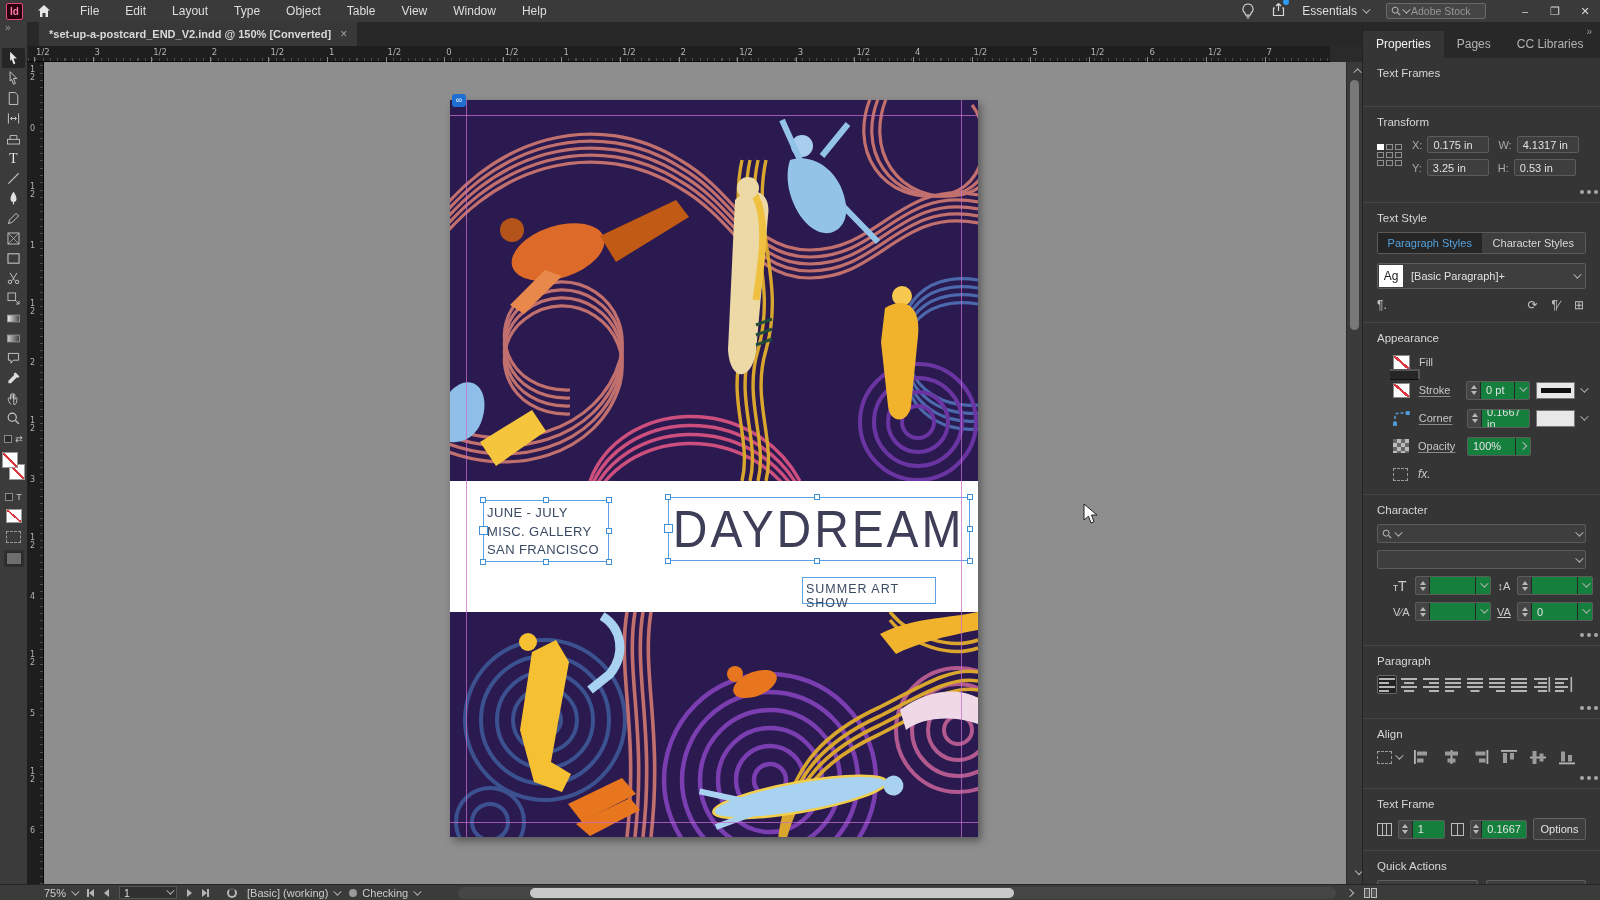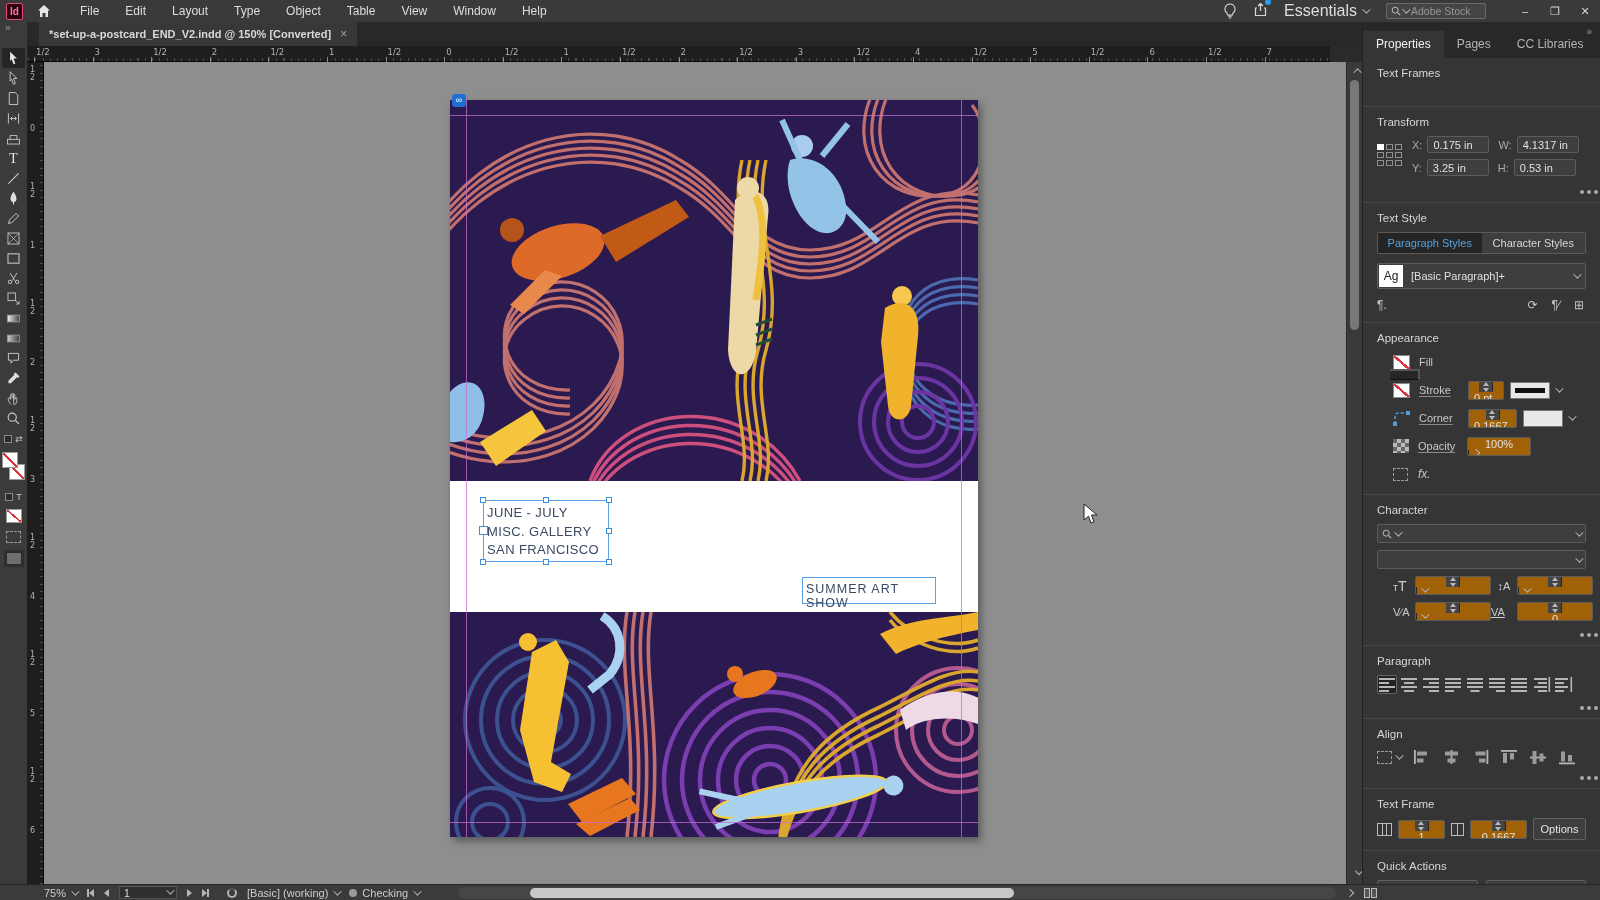--- a/index.html
+++ b/index.html
@@ -11,21 +11,21 @@
   .topbar { position:absolute; left:0; top:0; width:1600px; height:22px; background:#3a3a3a;
     display:flex; align-items:center; z-index:30; }
   .id-logo { width:17px; height:17px; margin-left:6px; background:#2a000f; border:1px solid #e8477d;
     color:#ff7ba6; font-size:10px; font-weight:bold; display:flex; align-items:center; justify-content:center; border-radius:2px;}
   .home-ic { margin-left:14px; }
   .menus { display:flex; margin-left:16px; }
   .menus span { color:#dedede; font-size:12px; padding:0 13px; line-height:22px; cursor:default; }
   .tb-right { margin-left:auto; display:flex; align-items:center; }
   .tb-icon { position:relative; margin-right:16px; }
   .share-dot { position:absolute; right:-3px; top:-3px; width:6px; height:6px; border-radius:50%; background:#2d9bf0; }
-  .workspace { color:#dedede; font-size:16px; display:flex; align-items:center; margin-right:18px;text-align:right; }
+  .workspace { color:#dedede; font-size:12px; display:flex; align-items:center; margin-right:18px;text-align:right; }
   .stock { width:100px; height:16px; background:#454545; border:1px solid #6a6a6a; border-radius:2px;
     display:flex; align-items:center; padding:0 4px; margin-right:24px; }
   .stock span { color:#969696; font-size:10.5px; margin-left:3px; }
   .winbtn { color:#d8d8d8; width:30px; text-align:center; font-size:11px; line-height:22px; }
 
   
   .chev { display:inline-block; width:6px; height:6px; border-right:1.4px solid #b5b5b5; border-bottom:1.4px solid #b5b5b5;
     transform:rotate(45deg) translateY(-2px); margin-left:5px; }
   .chev.up { transform:rotate(-135deg) translateY(-2px); }
   .dots { display:inline-block; width:4px; height:4px; border-radius:50%; background:#a8a8a8;
@@ -130,21 +130,21 @@
   .ag { width:24px; height:22px; background:#fff; color:#222; font-size:12px; display:flex; align-items:center; justify-content:center; margin:1px; }
   .style-dd .nm { font-size:11px; color:#e0e0e0; margin-left:7px; flex:1; }
   .pstyle-icons { display:flex; align-items:center; margin-top:9px; color:#c2c2c2; font-size:12px; }
   .pstyle-icons .sp { flex:1; }
   .pstyle-icons span { margin-right:14px; }
 
   .ap-row { display:flex; align-items:center; margin-bottom:8px; height:20px;padding-left:16px; }
   .swatch-none { width:17px; height:15px; background:#fff; border:1px solid #8a8a8a;
     background-image:linear-gradient(to top right, transparent 44%, #d9363e 44%, #d9363e 56%, transparent 56%); }
   .ap-lab { font-size:11px; color:#c8c8c8; margin-left:9px; width:49px; }
-  .grp { display:flex; align-items:center; border:1px solid #5c5c5c; background:#a16207; border-radius:2px; height:19px; overflow:hidden;flex-direction:column; }
+  .grp { display:flex; align-items:center; border:1px solid #5c5c5c; background:#15803d; border-radius:2px; height:19px; overflow:hidden; }
   .grp .val { font-size:11px; color:#e2e2e2; padding:0 5px; }
   .grp .dd { width:15px; border-left:1px solid #262626; align-self:stretch; display:flex; align-items:center; justify-content:center; }
   .prev { width:40px; height:17px; background:#e8e8e8; border:1px solid #777; margin-left:6px; display:flex; align-items:center; justify-content:center; }
   .prev .line { width:30px; height:5px; background:#111; }
   .prev .corner { width:30px; height:11px; border-top:2px solid #555; border-right:2px solid #555; }
   .checker { width:16px; height:14px; background:conic-gradient(#bbb 25%, #666 0 50%, #bbb 0 75%, #666 0); background-size:8px 8px; }
 
   .char-dd { display:flex; align-items:center; background:#3e3e3e; border:1px solid #5c5c5c; border-radius:2px; height:19px; margin-bottom:7px; padding:0 4px; }
   .char-dd .sp { flex:1; }
   .char-grid { display:grid; grid-template-columns:22px 76px 26px 76px; align-items:center; row-gap:7px;margin-left:16px; }
@@ -505,20 +505,31 @@
           <div class="info-text"><span>JUNE - JULY</span><br><span>MISC. GALLERY</span><br><span>SAN FRANCISCO</span></div>
           <i class="handle" style="left:-4px; top:-4px;"></i>
           <i class="handle" style="left:59px; top:-4px;"></i>
           <i class="handle" style="right:-4px; top:-4px;"></i>
           <i class="handle big" style="left:-5px; top:25px;"></i>
           <i class="handle" style="right:-4px; top:27px;"></i>
           <i class="handle" style="left:-4px; bottom:-4px;"></i>
           <i class="handle" style="left:59px; bottom:-4px;"></i>
           <i class="handle" style="right:-4px; bottom:-4px;"></i>
         </div>
+        <div class="tframe" style="left:218px; top:16px; width:302px; height:64px;">
+          <div class="daydream">DAYDREAM</div>
+          <i class="handle" style="left:-4px; top:-4px;"></i>
+          <i class="handle" style="left:145px; top:-4px;"></i>
+          <i class="handle" style="right:-4px; top:-4px;"></i>
+          <i class="handle big" style="left:-5px; top:26px;"></i>
+          <i class="handle" style="right:-4px; top:28px;"></i>
+          <i class="handle" style="left:-4px; bottom:-4px;"></i>
+          <i class="handle" style="left:145px; bottom:-4px;"></i>
+          <i class="handle" style="right:-4px; bottom:-4px;"></i>
+        </div>
         <div class="tframe" style="left:352px; top:96px; width:134px; height:27px;">
           <div class="subtitle-text">SUMMER ART SHOW</div>
         </div>
       </div>
 
       <div class="art art-bottom">
         <svg width="528" height="225" viewBox="0 0 528 225">
           <rect width="528" height="225" fill="#2a1a4f"></rect>
           <defs>
             <path id="b1" d="M185,0 C175,60 197,120 185,225" fill="none"></path>
@@ -776,21 +787,21 @@
           <div class="grp">
             <span class="spin">
                 <i class="u"></i>
                 <i class="d"></i>
               </span>
             <span class="val" style="flex:1"></span>
             <span class="dd">
                 <i class="chev" style="margin:0 0 2px 0"></i>
               </span>
           </div>
-          <span class="cicon" style="text-align:left; text-decoration:underline;">VA</span>
+          <span class="cicon" style="text-align:center; text-decoration:underline;">VA</span>
           <div class="grp">
             <span class="spin">
                 <i class="u"></i>
                 <i class="d"></i>
               </span>
             <span class="val" style="flex:1">0</span>
             <span class="dd">
                 <i class="chev" style="margin:0 0 2px 0"></i>
               </span>
           </div>

